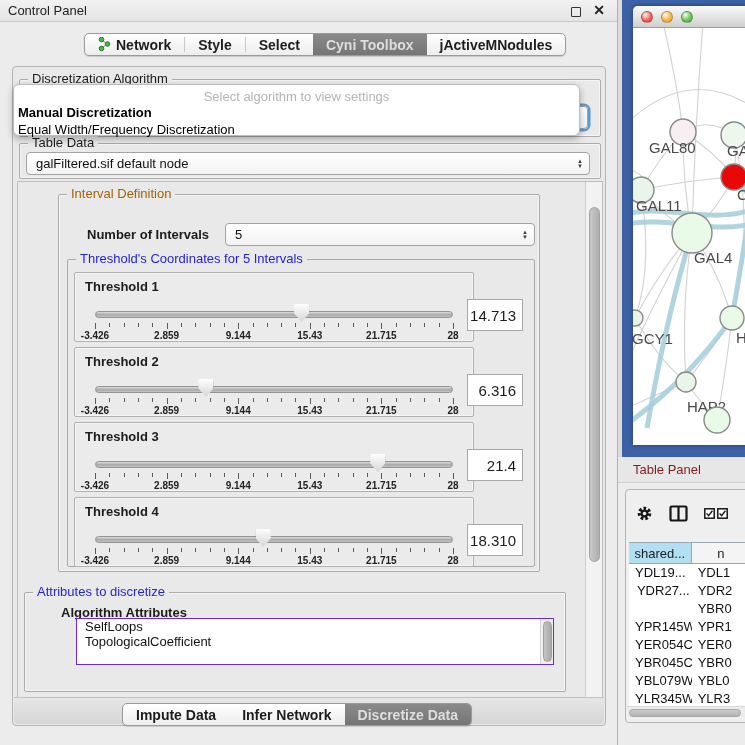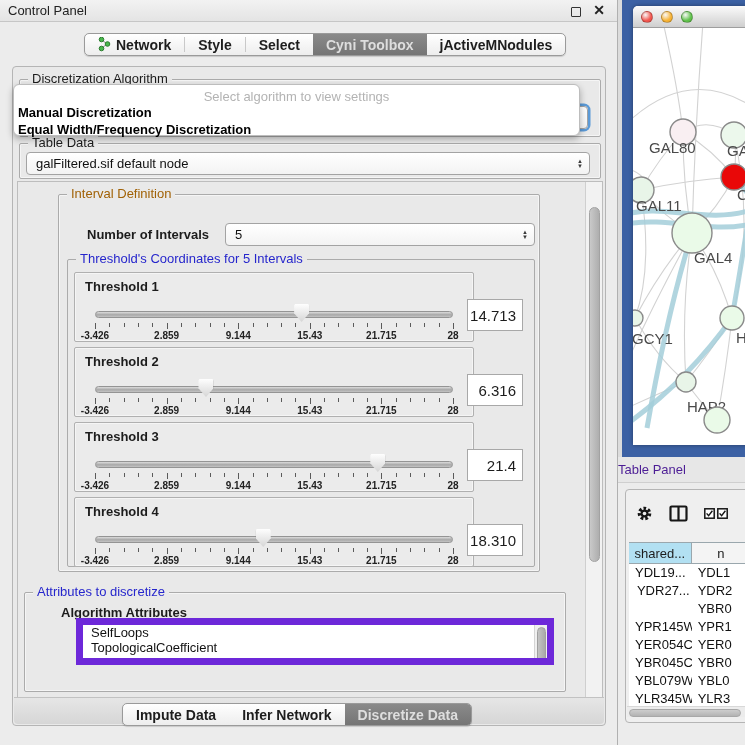--- a/index.html
+++ b/index.html
@@ -27,58 +27,58 @@
   .green { color:#a16207; } .blue { color:#2626cc; }
 
   
   .combo { position:absolute; height:23px; background:linear-gradient(#ffffff,#f3f3f3); border:1px solid #a3a3a3; border-radius:4px; display:flex; align-items:center; padding:0 6px 0 9px; font-size:13px; color:#111; }
   .combo .stepper { margin-left:auto; display:flex; flex-direction:column; align-items:center; color:#3a3a3a; font-size:6px; line-height:5px; }
   .combo.focused { box-shadow:0 0 0 2.5px #5b9ad7; }
 
   
   #algo-popup { position:absolute; left:13px; top:84px; width:567px; height:52px; background:#fff; border:1px solid #bdbdbd; border-radius:6px; box-shadow:0 3px 7px rgba(0,0,0,.3); z-index:30; font-size:13px; }
   #algo-popup .hint { text-align:center; color:#b3b3b3; padding-top:4px; }
-  #algo-popup .opt { padding:1px 4px; color:#000;font-weight:bold; }
+  #algo-popup .opt { padding:1px 4px; color:#000; }
   #algo-popup .opt.bold { font-weight:bold; }
 
   
   #viewport { position:absolute; left:4px; top:114px; width:586px; height:517px; border:1px solid #bdbdbd; background:#e9e9e9; overflow:hidden; }
   #vscroll { position:absolute; right:0; top:0; width:17px; height:100%; background:#f2f2f2; border-left:1px solid #cfcfcf; }
   #vscroll .thumb { position:absolute; left:3px; top:25px; width:11px; height:355px; border-radius:6px; background:linear-gradient(90deg,#c9c9c9,#aeaeae); border:1px solid #a2a2a2; }
 
   
   .thr-panel { position:absolute; left:6px; width:400px; height:70px; background:#ebebeb; border:1px solid #b0b0b0; border-radius:2px; box-shadow:inset 0 0 0 1px rgba(255,255,255,.5); }
   .thr-panel .tlabel { position:absolute; left:10px; top:6px; font-weight:bold; font-size:13px; }
   .sl-track { position:absolute; left:20px; top:38px; width:358px; height:7px; background:linear-gradient(#dcdcdc,#a8a8a8 55%,#c4c4c4); border:1px solid #949494; border-radius:4px; }
   .sl-thumb { position:absolute; top:31px; width:15px; height:18px; background:linear-gradient(#fefefe,#d6d6d6); clip-path:polygon(6% 0,94% 0,100% 10%,100% 52%,50% 100%,0 52%,0 10%); filter:drop-shadow(0 0 1px #7d7d7d); }
   .tick { position:absolute; width:1px; background:#5a5a5a; }
   .tick.minor { top:50px; height:4px; }
   .tick.major { top:50px; height:6px; }
   .tick-label { position:absolute; top:57px; transform:translateX(-50%); font-size:10px; font-weight:bold; color:#222; }
   .thr-value { position:absolute; left:392px; top:26px; width:56px; height:32px; background:#fff; border:1px solid #a8a8a8; display:flex; align-items:center; justify-content:flex-end; padding-right:6px; font-size:15px; }
 
   
-  #attr-list { position:absolute; left:58px; top:436px; width:478px; height:47px; background:#fff; border:7px solid #6d28d9; overflow:hidden; }
+  #attr-list { position:absolute; left:58px; top:436px; width:478px; height:47px; background:#fff; border:1px solid #6d28d9; overflow:hidden; }
   #attr-list .item { padding:0 0 0 8px; font-size:13px; line-height:15px; color:#111; }
   #attr-scroll { position:absolute; right:0; top:0; width:13px; height:100%; background:#f0f0f0; border-left:1px solid #d5d5d5; }
   #attr-scroll .thumb { position:absolute; left:2px; top:2px; width:9px; height:41px; background:linear-gradient(90deg,#c4c4c4,#a9a9a9); border-radius:5px; border:1px solid #a0a0a0; }
 
   #bottom-band { position:absolute; left:1px; bottom:1px; width:590px; height:27px; background:linear-gradient(#e6e6e6,#d6d6d6); border-top:1px solid #c2c2c2; border-radius:0 0 4px 4px; }
 
   
   #right-region { position:absolute; left:618px; top:0; width:127px; height:745px; background:#ececec; }
   #gap-strip { position:absolute; left:0; top:0; width:4px; height:483px; background:#dcdcdc; }
   #desktop { position:absolute; left:4px; top:0; width:123px; height:457px; background:#3c61a4; overflow:hidden; }
   #net-window { position:absolute; left:11px; top:6px; width:130px; height:439px; background:#fff; border-radius:5px 5px 0 0; box-shadow:0 0 4px rgba(0,0,0,.4); }
   #net-titlebar { height:22px; background:linear-gradient(#fbfbfb,#cfcfcf); border-bottom:1px solid #9e9e9e; border-radius:5px 5px 0 0; display:flex; align-items:center; padding-left:8px; gap:8px; }
   .light { width:12px; height:12px; border-radius:50%; }
   #net-canvas { position:relative; width:100%; height:417px; background:#fff; overflow:hidden; }
 
   #table-panel-bar { position:absolute; left:0; top:457px; width:127px; height:26px; background:#e7e7e7; border-bottom:1px solid #cfcfcf; display:flex; align-items:center; }
-  #table-panel-bar span { font-size:13px; color:#4c1d95; }
+  #table-panel-bar span { margin-left:15px; font-size:13px; color:#7f1d1d; }
   #table-frame { position:absolute; left:7px; top:489px; width:125px; height:234px; background:#efefef; border:1px solid #b5b5b5; border-radius:4px; overflow:hidden; }
   #tbl-toolbar { position:absolute; left:10px; top:14px; display:flex; align-items:center; gap:16px; }
   #tbl-grid { position:absolute; left:3px; top:52px; width:122px; }
   .hdr-row { display:flex; height:22px; border-top:1px solid #9aa7ad; border-bottom:1px solid #9aa7ad; }
   .hdr-cell { font-size:13px; display:flex; align-items:center; justify-content:center; border-right:1px solid #9aa7ad; background:#f4f4f4; }
   .hdr-cell.sel { background:#b2e0f2; }
   #tbl-rows { background:#fff; overflow:hidden; height:143px; }
   .t-row { display:flex; height:18px; }
   .t-cell { font-size:13px; line-height:18px; padding-left:6px; color:#111; white-space:nowrap; overflow:hidden; }
   #hscroll { position:absolute; left:1px; top:216px; width:122px; height:11px; background:#ececec; border-top:1px solid #d8d8d8; }

